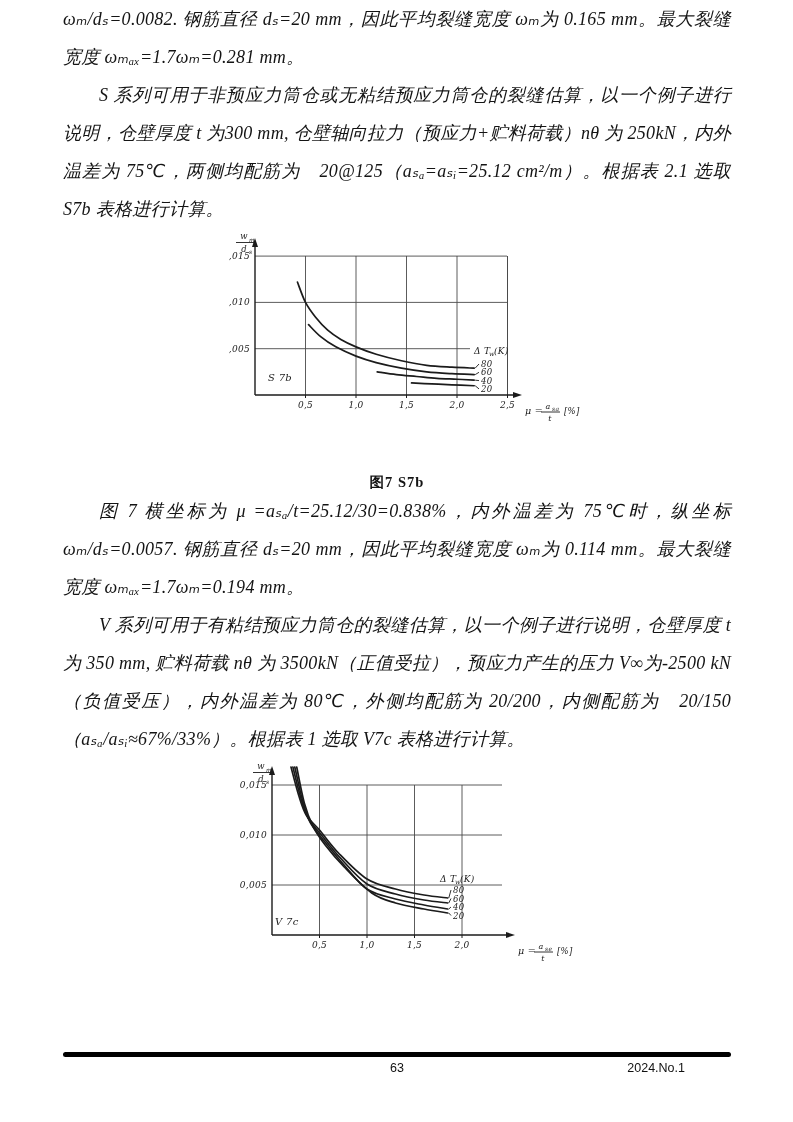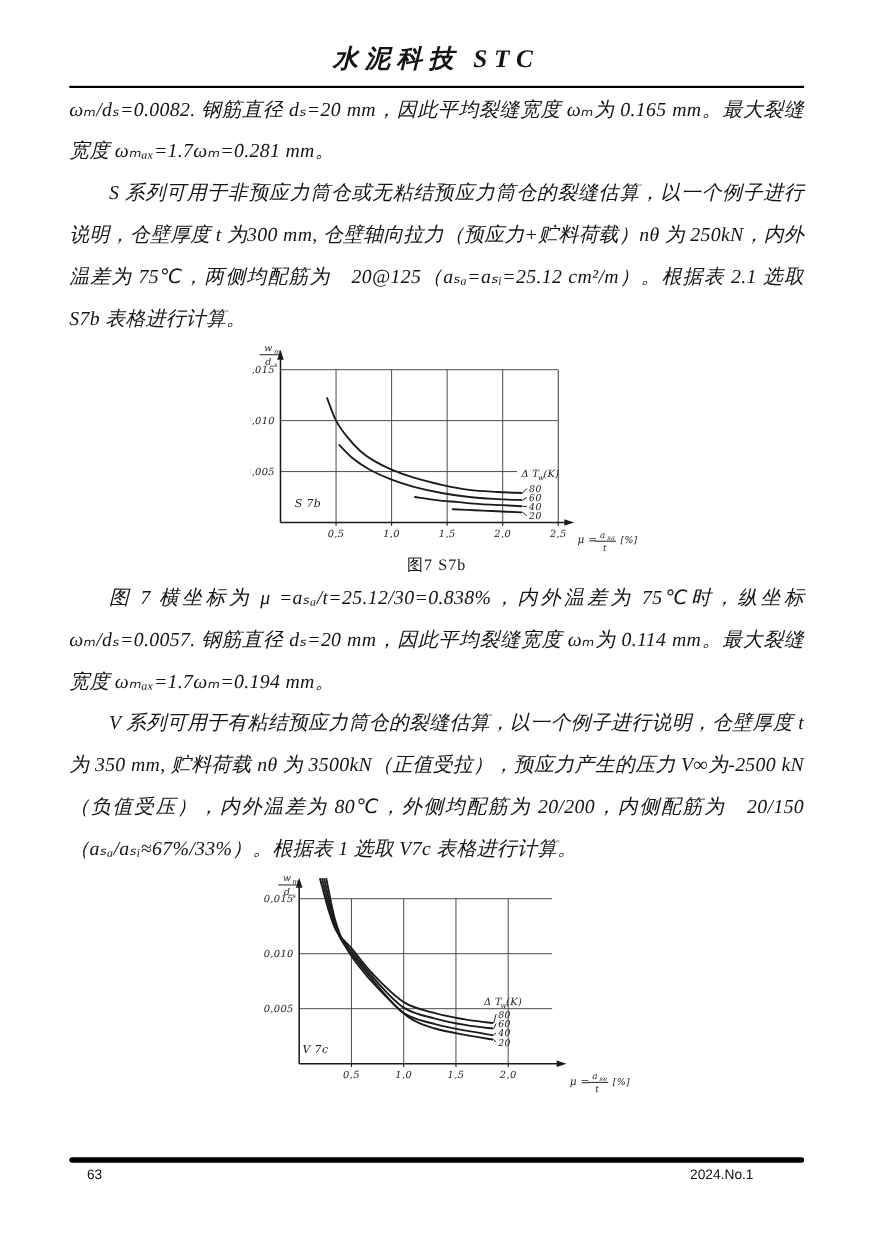--- a/index.html
+++ b/index.html
@@ -19,42 +19,38 @@
   .para{margin:0;font-style:italic;}
   .ind{text-indent:2em;}
   .last{height:38px;overflow:hidden;}
   figure.fig{margin:0;text-align:center;}
   .fig1{margin:6px 0 0 0;}
   .fig2{margin:-6px 0 0 0;}
   .fig1 svg.chart{width:360px;height:196px;margin-left:22px;}
   .fig2 svg.chart{width:360px;height:206px;margin-left:46px;}
   svg.chart{display:inline-block;vertical-align:top;}
   svg.chart text{fill:#1b1b1b;font-style:italic;font-family:"DejaVu Serif",serif;}
-  .fig-caption{font-size:14.5px;line-height:20px;font-weight:normal;letter-spacing:1px;}
+  .fig-caption{font-size:14.5px;line-height:20px;font-weight:bold;letter-spacing:1px;margin-top:48px;}
   .fig2 .fig-caption{line-height:17px;}
   .footer-bar{
     position:absolute;left:63px;right:62px;top:1052px;height:5px;
     background:#000;border-radius:3px;
   }
   .footer{
     position:absolute;left:63px;right:62px;top:1061px;height:20px;
     font-family:"Liberation Sans","DejaVu Sans",sans-serif;font-size:12.5px;color:#111;
   }
-  .page-num{position:absolute;left:16px;right:0;text-align:left;}
+  .page-num{position:absolute;left:0;right:0;text-align:center;}
   .issue{position:absolute;right:46px;}
 </style>
 </head>
 <body>
 
 <div class="page">
 
-  <div class="header">
-    <div class="journal-title">水泥科技 STC</div>
-    <div class="header-rule"></div>
-  </div>
 
   <div class="body-text">
     <p class="para">ωₘ/dₛ=0.0082. 钢筋直径 dₛ=20 mm，因此平均裂缝宽度 ωₘ为 0.165 mm。最大裂缝宽度 ωₘₐₓ=1.7ωₘ=0.281 mm。</p>
     <p class="para ind">S 系列可用于非预应力筒仓或无粘结预应力筒仓的裂缝估算，以一个例子进行说明，仓壁厚度 t 为300 mm, 仓壁轴向拉力（预应力+贮料荷载）nθ 为 250kN，内外温差为 75℃，两侧均配筋为　20@125（aₛₐ=aₛᵢ=25.12 cm²/m）。根据表 2.1 选取 S7b 表格进行计算。</p>
 
     <figure class="fig fig1">
       <svg class="chart" viewBox="0 0 360 196">
           <line x1="77.5" y1="167" x2="77.5" y2="28" stroke="#4a4a4a" stroke-width="0.9"></line>
           <line x1="128" y1="167" x2="128" y2="28" stroke="#4a4a4a" stroke-width="0.9"></line>
           <line x1="178.5" y1="167" x2="178.5" y2="28" stroke="#4a4a4a" stroke-width="0.9"></line>

